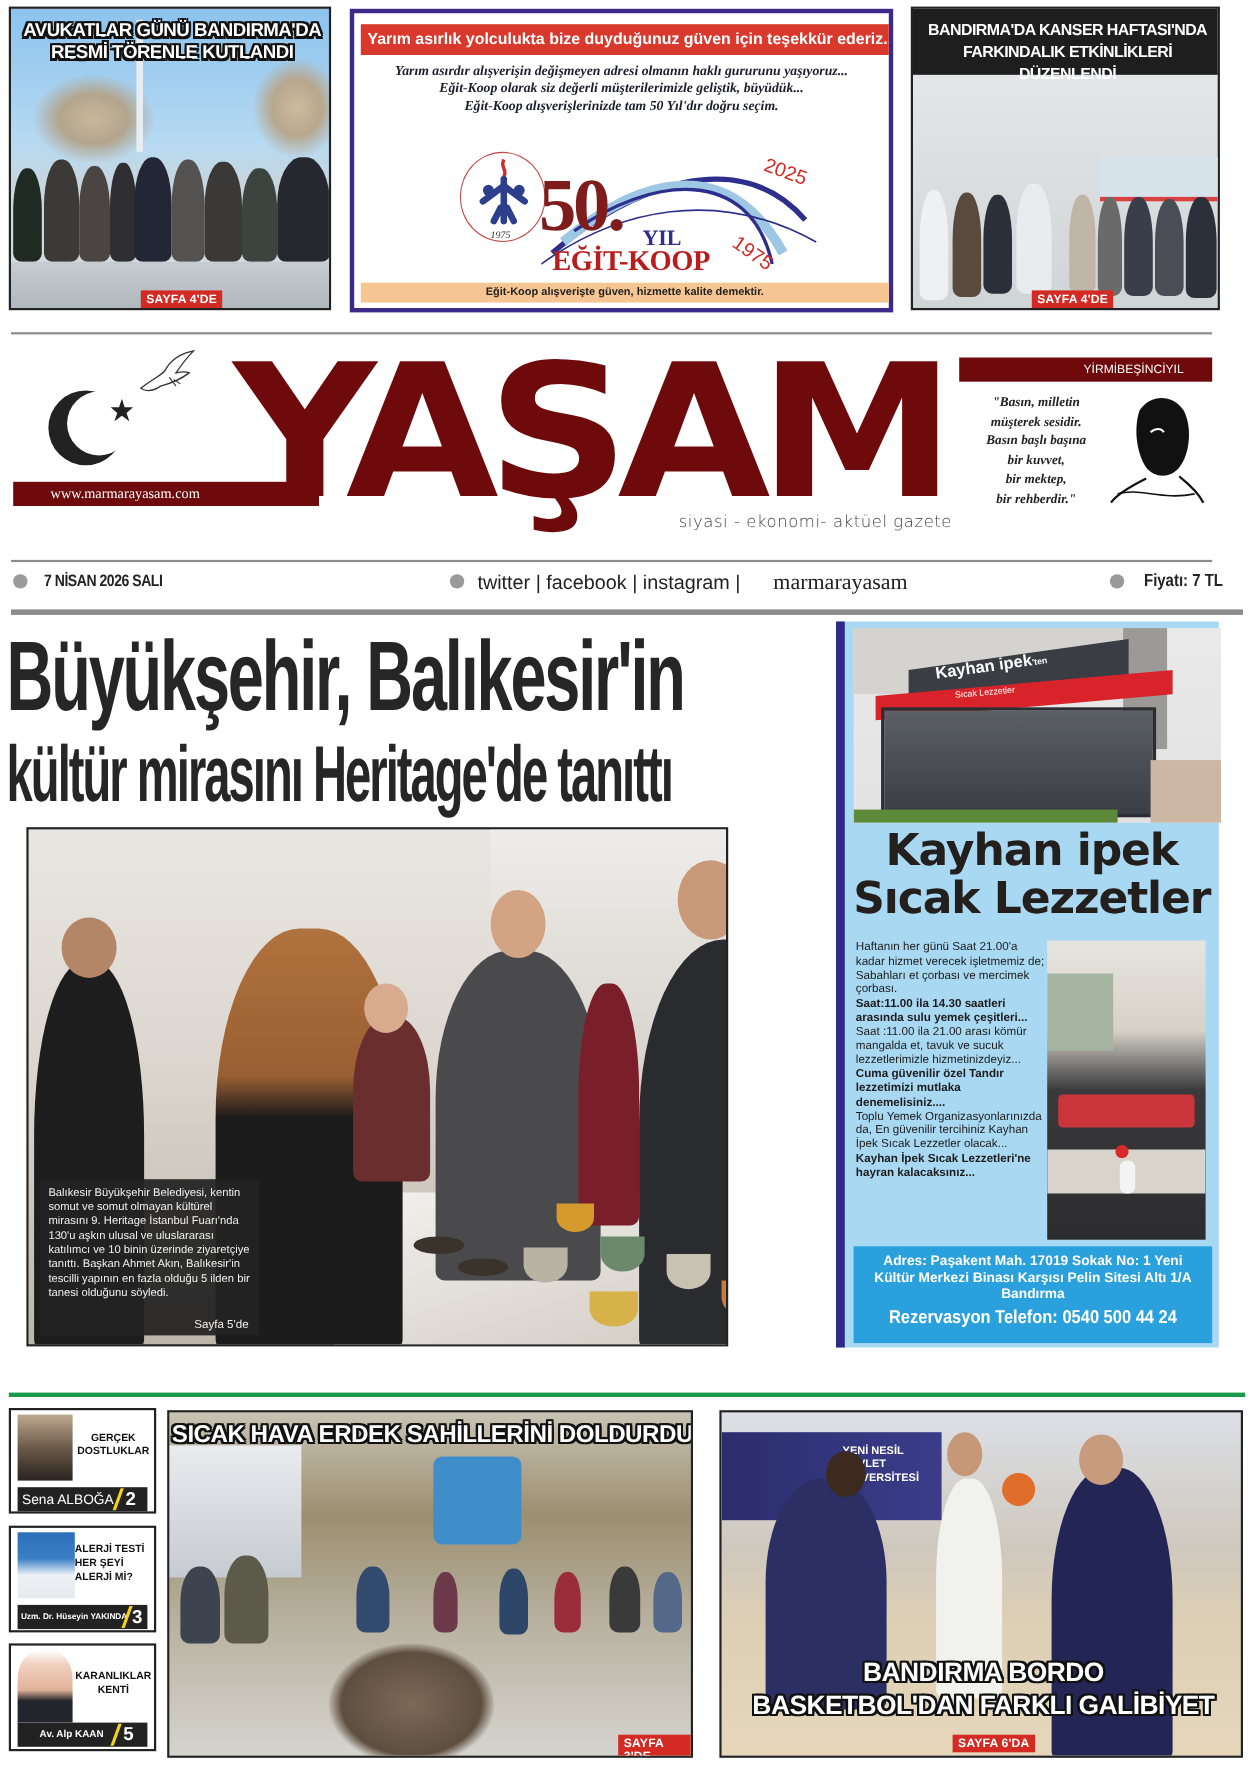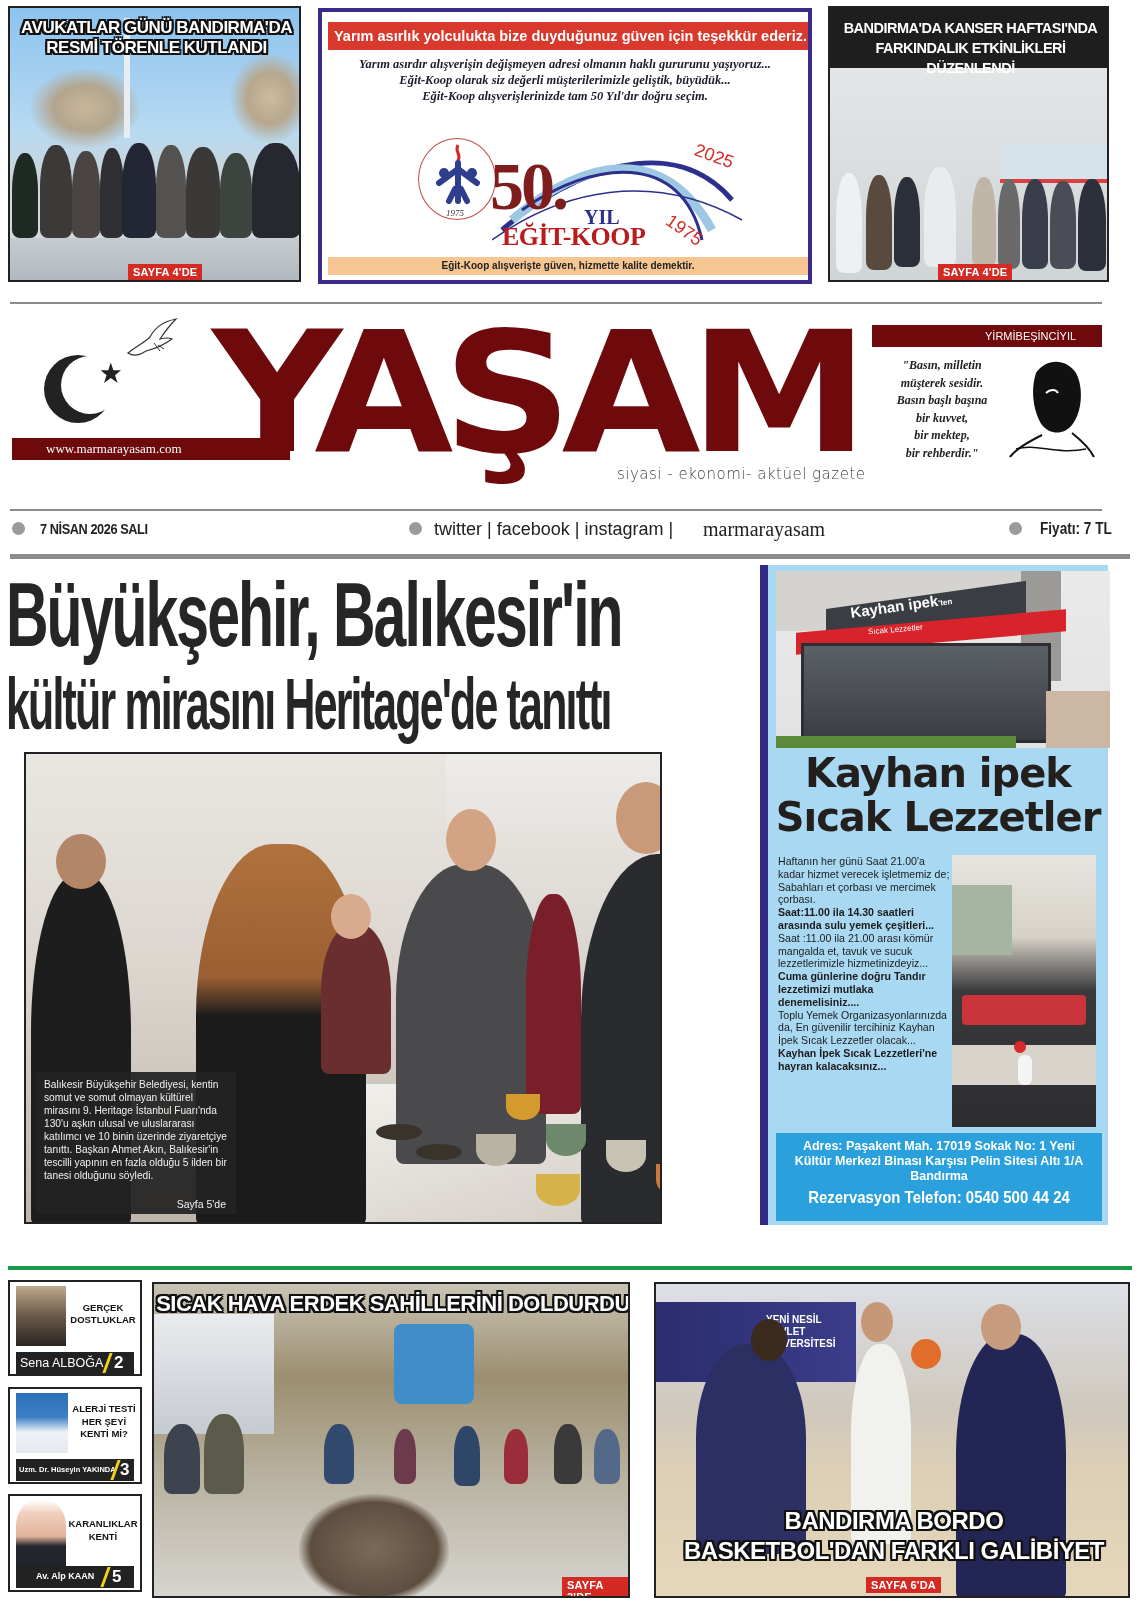--- a/index.html
+++ b/index.html
@@ -197,21 +197,21 @@
 
   <div class="abs" style="left:0;top:186px;width:340px;text-align:center;font-family:'DejaVu Sans',sans-serif;font-weight:700;font-size:40px;line-height:44px;color:#231f1c;letter-spacing:-1px;">
     <div>Kayhan ipek</div>
     <div>Sıcak Lezzetler</div>
   </div>
 
   <div class="abs" style="left:10px;top:290px;width:172px;font-size:10.6px;line-height:12.8px;color:#1c1c1c;">
     <div>Haftanın her günü Saat 21.00'a kadar hizmet verecek işletmemiz de;  Sabahları et çorbası ve mercimek çorbası.</div>
     <div style="font-weight:700;">Saat:11.00 ila 14.30 saatleri arasında sulu yemek çeşitleri...</div>
     <div>Saat :11.00 ila 21.00 arası kömür mangalda et, tavuk ve sucuk lezzetlerimizle hizmetinizdeyiz...</div>
-    <div style="font-weight:700;">Cuma günlerine doğru  Tandır lezzetimizi mutlaka denemelisiniz....</div>
+    <div style="font-weight:700;">Cuma güvenilir özel  Tandır lezzetimizi mutlaka denemelisiniz....</div>
     <div>Toplu Yemek Organizasyonlarınızda da, En güvenilir tercihiniz Kayhan İpek Sıcak Lezzetler olacak...</div>
     <div style="font-weight:700;">Kayhan İpek Sıcak Lezzetleri'ne hayran kalacaksınız...</div>
   </div>
 
   <div class="abs" style="left:184px;top:290px;width:144px;height:272px;background:linear-gradient(180deg,#e6e4df 0%,#d7d2c8 30%,#3a3a3c 50%,#2c2c2e 100%);overflow:hidden;">
     <div class="abs" style="left:0;top:30px;width:60px;height:70px;background:#a6b4a2;"></div>
     <div class="abs" style="left:10px;top:140px;width:124px;height:30px;background:#c9353a;border-radius:4px;"></div>
     <div class="abs" style="left:0;top:190px;width:144px;height:40px;background:#d8d4cc;"></div>
     <div class="abs" style="left:66px;top:200px;width:14px;height:30px;background:#f4f4f4;border-radius:6px;"></div>
     <div class="abs" style="left:62px;top:186px;width:12px;height:12px;border-radius:50%;background:#d82a2a;"></div>
@@ -235,24 +235,24 @@
   </div>
   <div class="abs" style="left:6px;top:70px;width:118px;height:22px;background:#222;">
     <span class="abs" style="left:4px;top:4px;font-size:12.5px;color:#fff;">Sena ALBOĞA</span>
     <span class="abs" style="left:90px;top:1px;width:3px;height:20px;background:#f2d31a;transform:skewX(-20deg);"></span>
     <span class="abs" style="left:98px;top:1px;font-weight:700;font-size:17px;color:#fff;">2</span>
   </div>
 </div>
 
 <div class="abs" style="left:8px;top:1387px;width:134px;height:97px;border:2px solid #222;">
   <div class="abs" style="left:6px;top:4px;width:52px;height:60px;background:linear-gradient(180deg,#2a6fb8 0%,#3b7fc6 40%,#eef2f6 65%,#e5e9ee 100%);"></div>
-  <div class="abs" style="left:58px;top:14px;width:72px;text-align:center;font-weight:700;font-size:9.5px;line-height:12.5px;color:#111;">
+  <div class="abs" style="left:58px;top:14px;width:72px;text-align:left;font-weight:700;font-size:9.5px;line-height:12.5px;color:#111;">
     <div>ALERJİ TESTİ</div>
     <div>HER ŞEYİ</div>
-    <div>KENTİ Mİ?</div>
+    <div>ALERJİ Mİ?</div>
   </div>
   <div class="abs" style="left:6px;top:70px;width:118px;height:22px;background:#222;">
     <span class="abs" style="left:3px;top:6px;font-weight:700;font-size:7.5px;color:#fff;white-space:nowrap;">Uzm. Dr. Hüseyin YAKINDA</span>
     <span class="abs" style="left:98px;top:1px;width:3px;height:20px;background:#f2d31a;transform:skewX(-20deg);"></span>
     <span class="abs" style="left:104px;top:1px;font-weight:700;font-size:17px;color:#fff;">3</span>
   </div>
 </div>
 
 <div class="abs" style="left:8px;top:1494px;width:134px;height:98px;border:2px solid #222;">
   <div class="abs" style="left:6px;top:4px;width:50px;height:66px;background:linear-gradient(180deg,#fff 0%,#f0d0bf 20%,#e2b29a 55%,#23252c 70%,#23252c 100%);border-radius:40% 40% 0 0;"></div>

